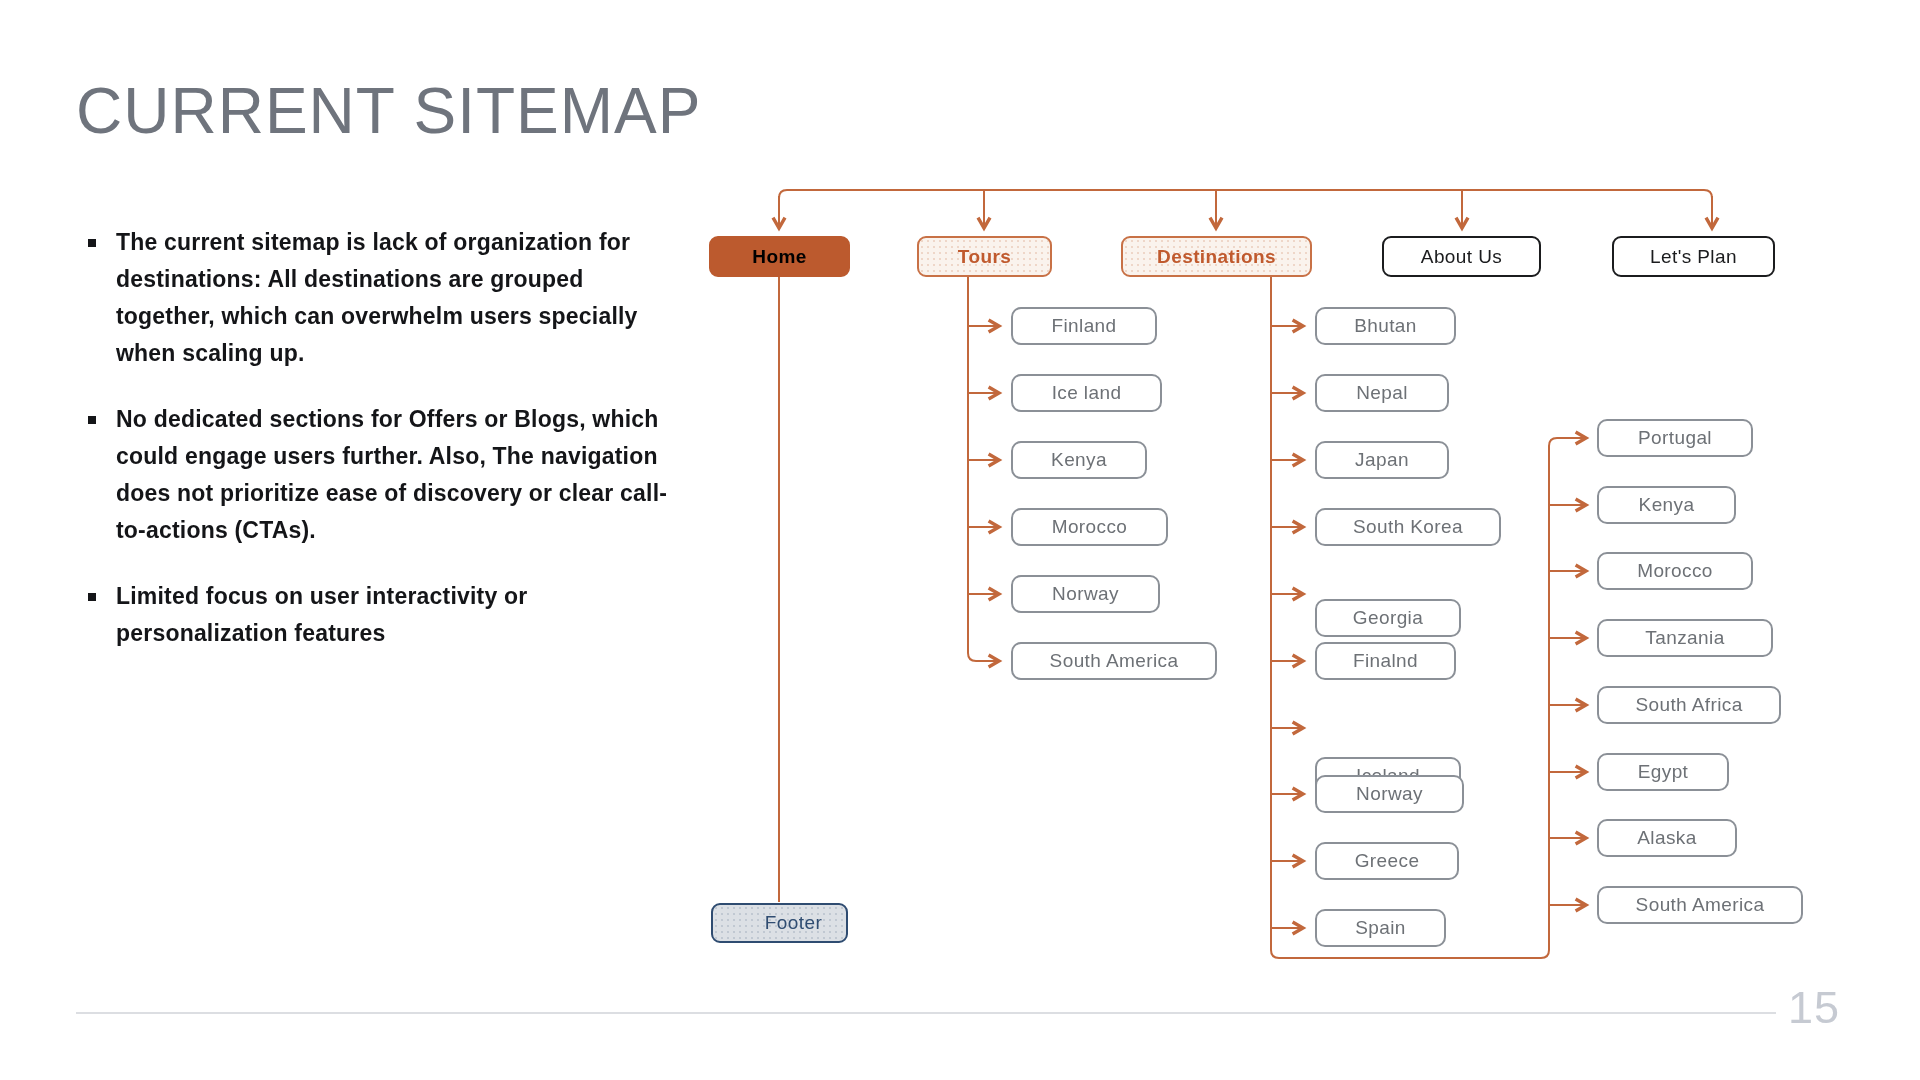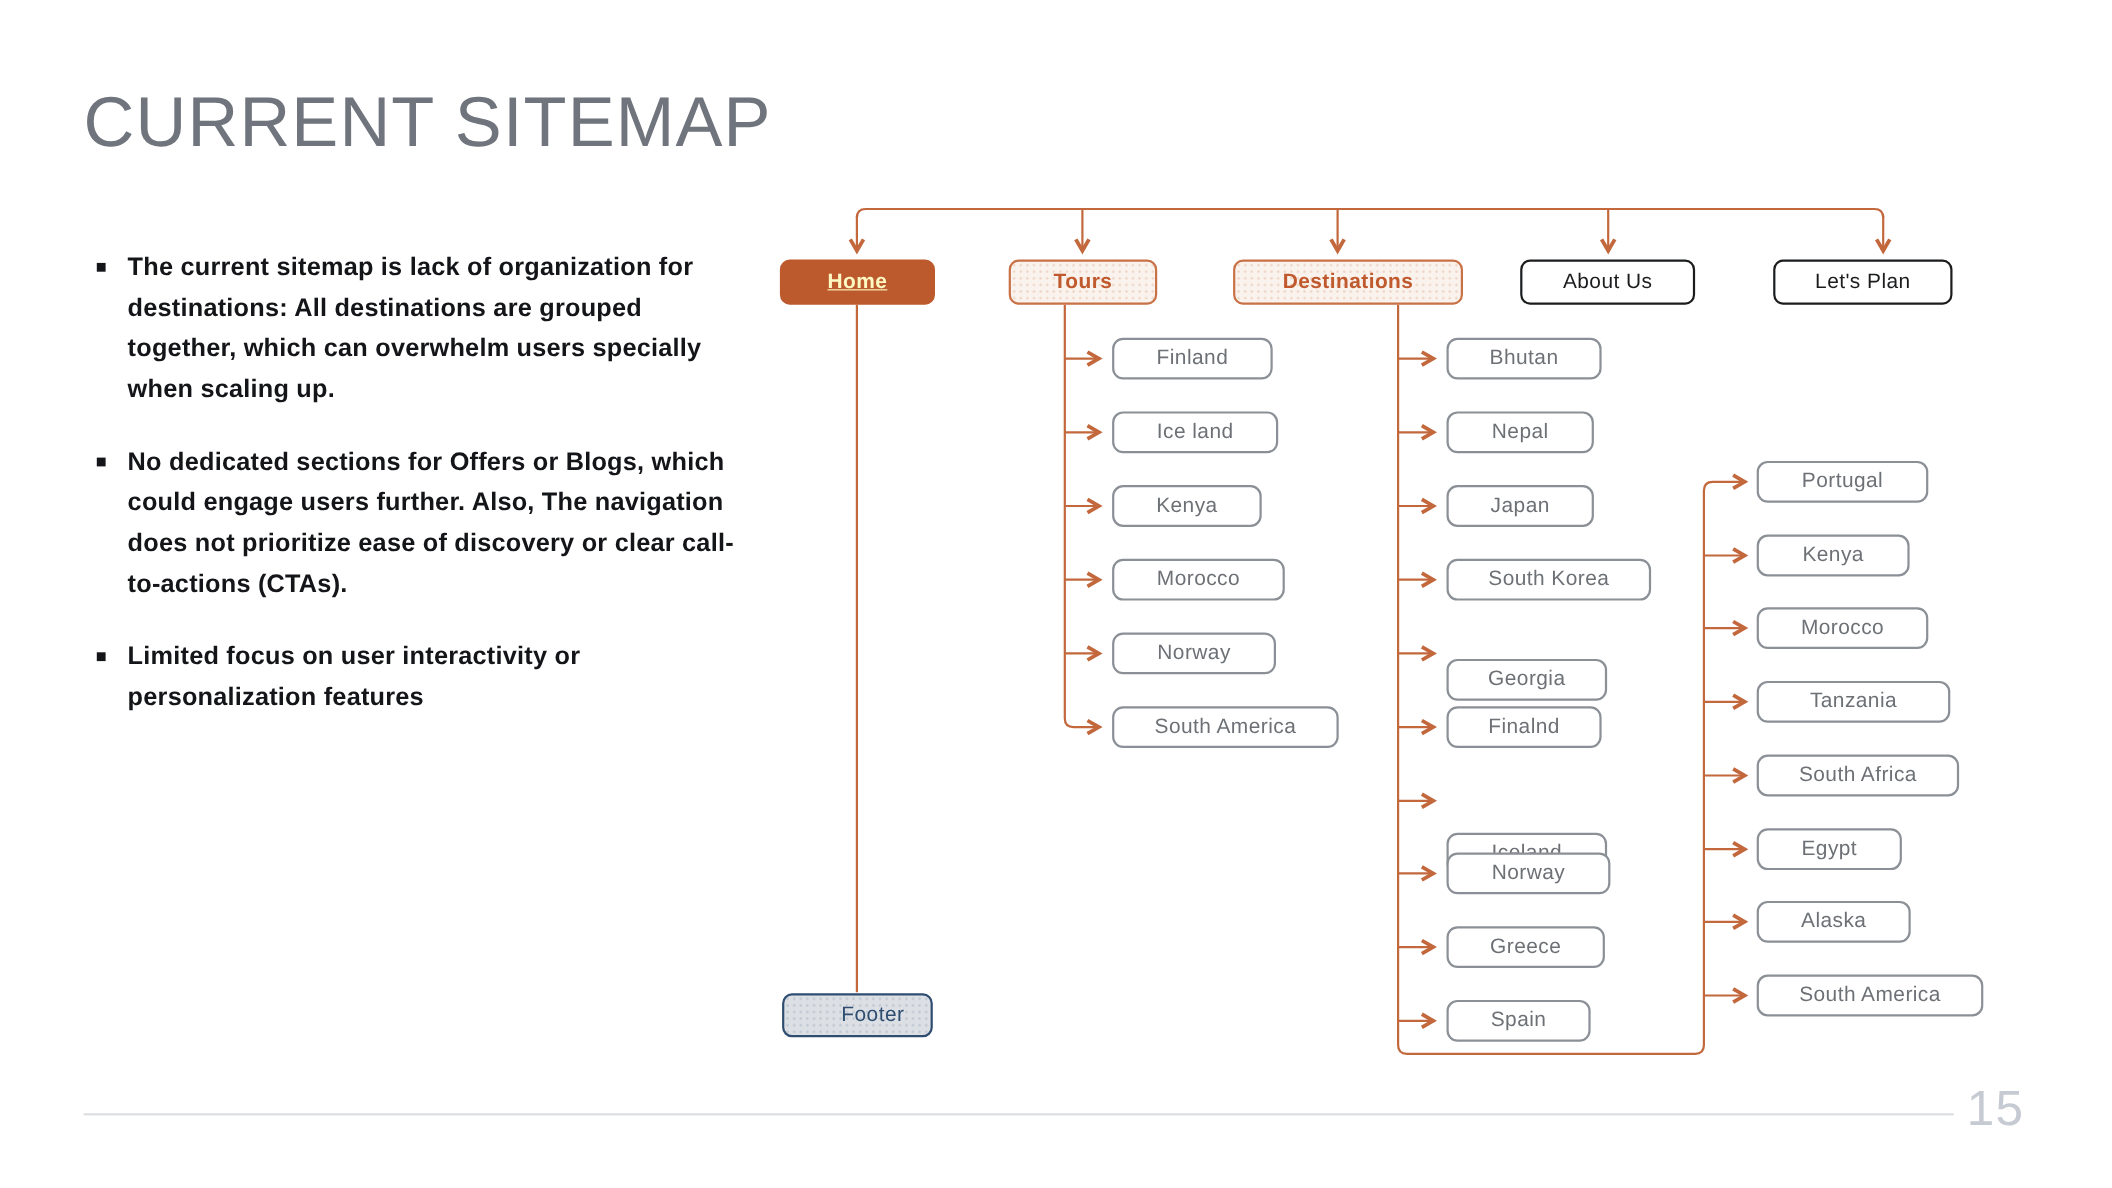--- a/index.html
+++ b/index.html
@@ -31,21 +31,21 @@
   .node{
     position:absolute;height:38px;background:#ffffff;
     border:2px solid #8B9097;border-radius:10px;
     color:#6D7176;font-size:19px;letter-spacing:0.4px;
     display:flex;align-items:center;justify-content:center;
     box-sizing:border-box;
   }
   .nav{
     height:41px;border-radius:9px;font-weight:700;font-size:19px;
   }
-  .nav-home{background:#BC5A2E;border:2px solid #BC5A2E;color:#fef9c3;text-decoration:underline;}
+  .nav-home{background:#BC5A2E;border:2px solid #BC5A2E;color:#000000;}
   .nav-soft{
     background-color:#FAF3ED;border:2px solid #C87146;color:#C05A2E;
     background-image:radial-gradient(circle, rgba(198,111,68,0.22) 1px, transparent 1.3px);
     background-size:6px 6px;
   }
   .nav-dark{background:#ffffff;border:2px solid #1B1C1E;color:#1B1C1E;font-weight:500;}
 
   .footer-node{
     background-color:#DCE0E5;border:2px solid #2F4C71;color:#2F4C71;
     font-weight:500;border-radius:9px;
@@ -116,21 +116,21 @@
       <path d="M 1549 638 L 1586 638" marker-end="url(#arw)"></path>
       <path d="M 1549 705 L 1586 705" marker-end="url(#arw)"></path>
       <path d="M 1549 772 L 1586 772" marker-end="url(#arw)"></path>
       <path d="M 1549 838 L 1586 838" marker-end="url(#arw)"></path>
       <path d="M 1549 905 L 1586 905" marker-end="url(#arw)"></path>
     </g>
   </svg>
 
   <div class="node nav nav-home" style="left:709px;top:236px;width:141px;">Home</div>
   <div class="node nav nav-soft" style="left:917px;top:236px;width:135px;">Tours</div>
-  <div class="node nav nav-soft" style="left:1121px;top:236px;width:209px;">Destinations</div>
+  <div class="node nav nav-soft" style="left:1121px;top:236px;width:191px;">Destinations</div>
   <div class="node nav nav-dark" style="left:1382px;top:236px;width:159px;">About Us</div>
   <div class="node nav nav-dark" style="left:1612px;top:236px;width:163px;">Let's Plan</div>
 
   <div class="node footer-node" style="left:711px;top:903px;width:137px;height:40px;padding-left:28px;">Footer</div>
 
   <div class="node" style="left:1011px;top:307px;width:146px;">Finland</div>
   <div class="node" style="left:1011px;top:374px;width:151px;">Ice land</div>
   <div class="node" style="left:1011px;top:441px;width:136px;">Kenya</div>
   <div class="node" style="left:1011px;top:508px;width:157px;">Morocco</div>
   <div class="node" style="left:1011px;top:575px;width:149px;">Norway</div>

